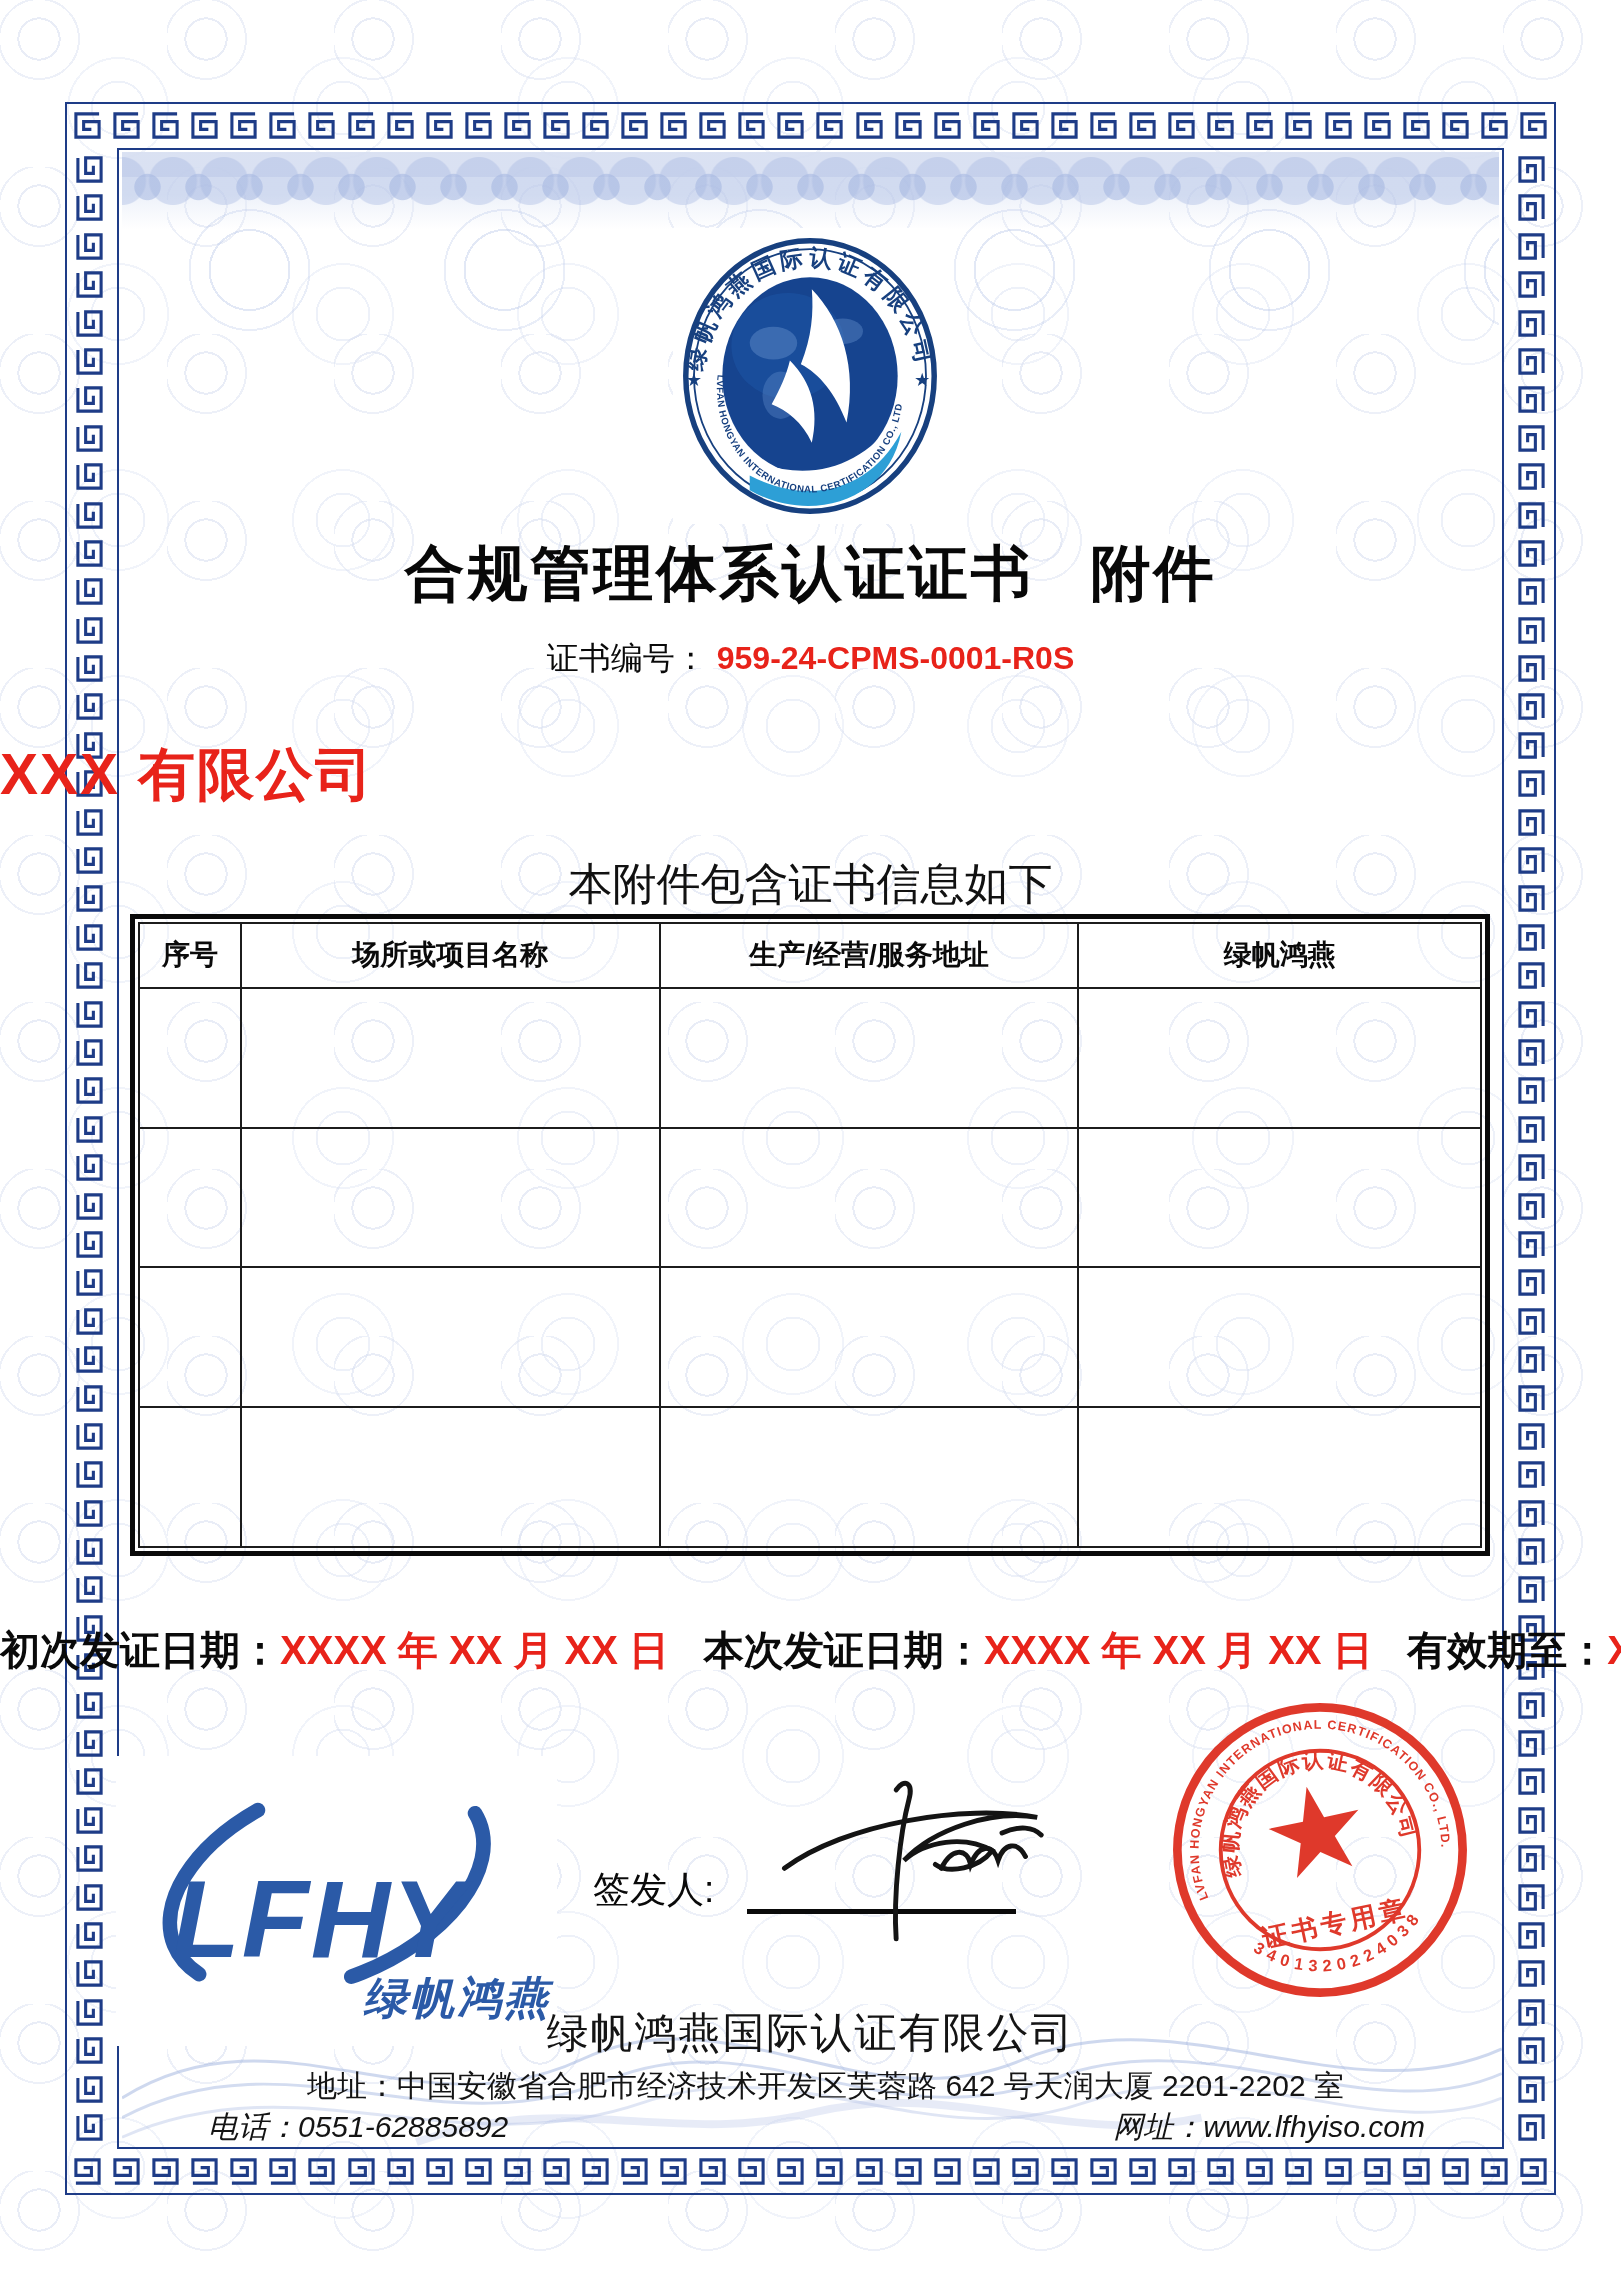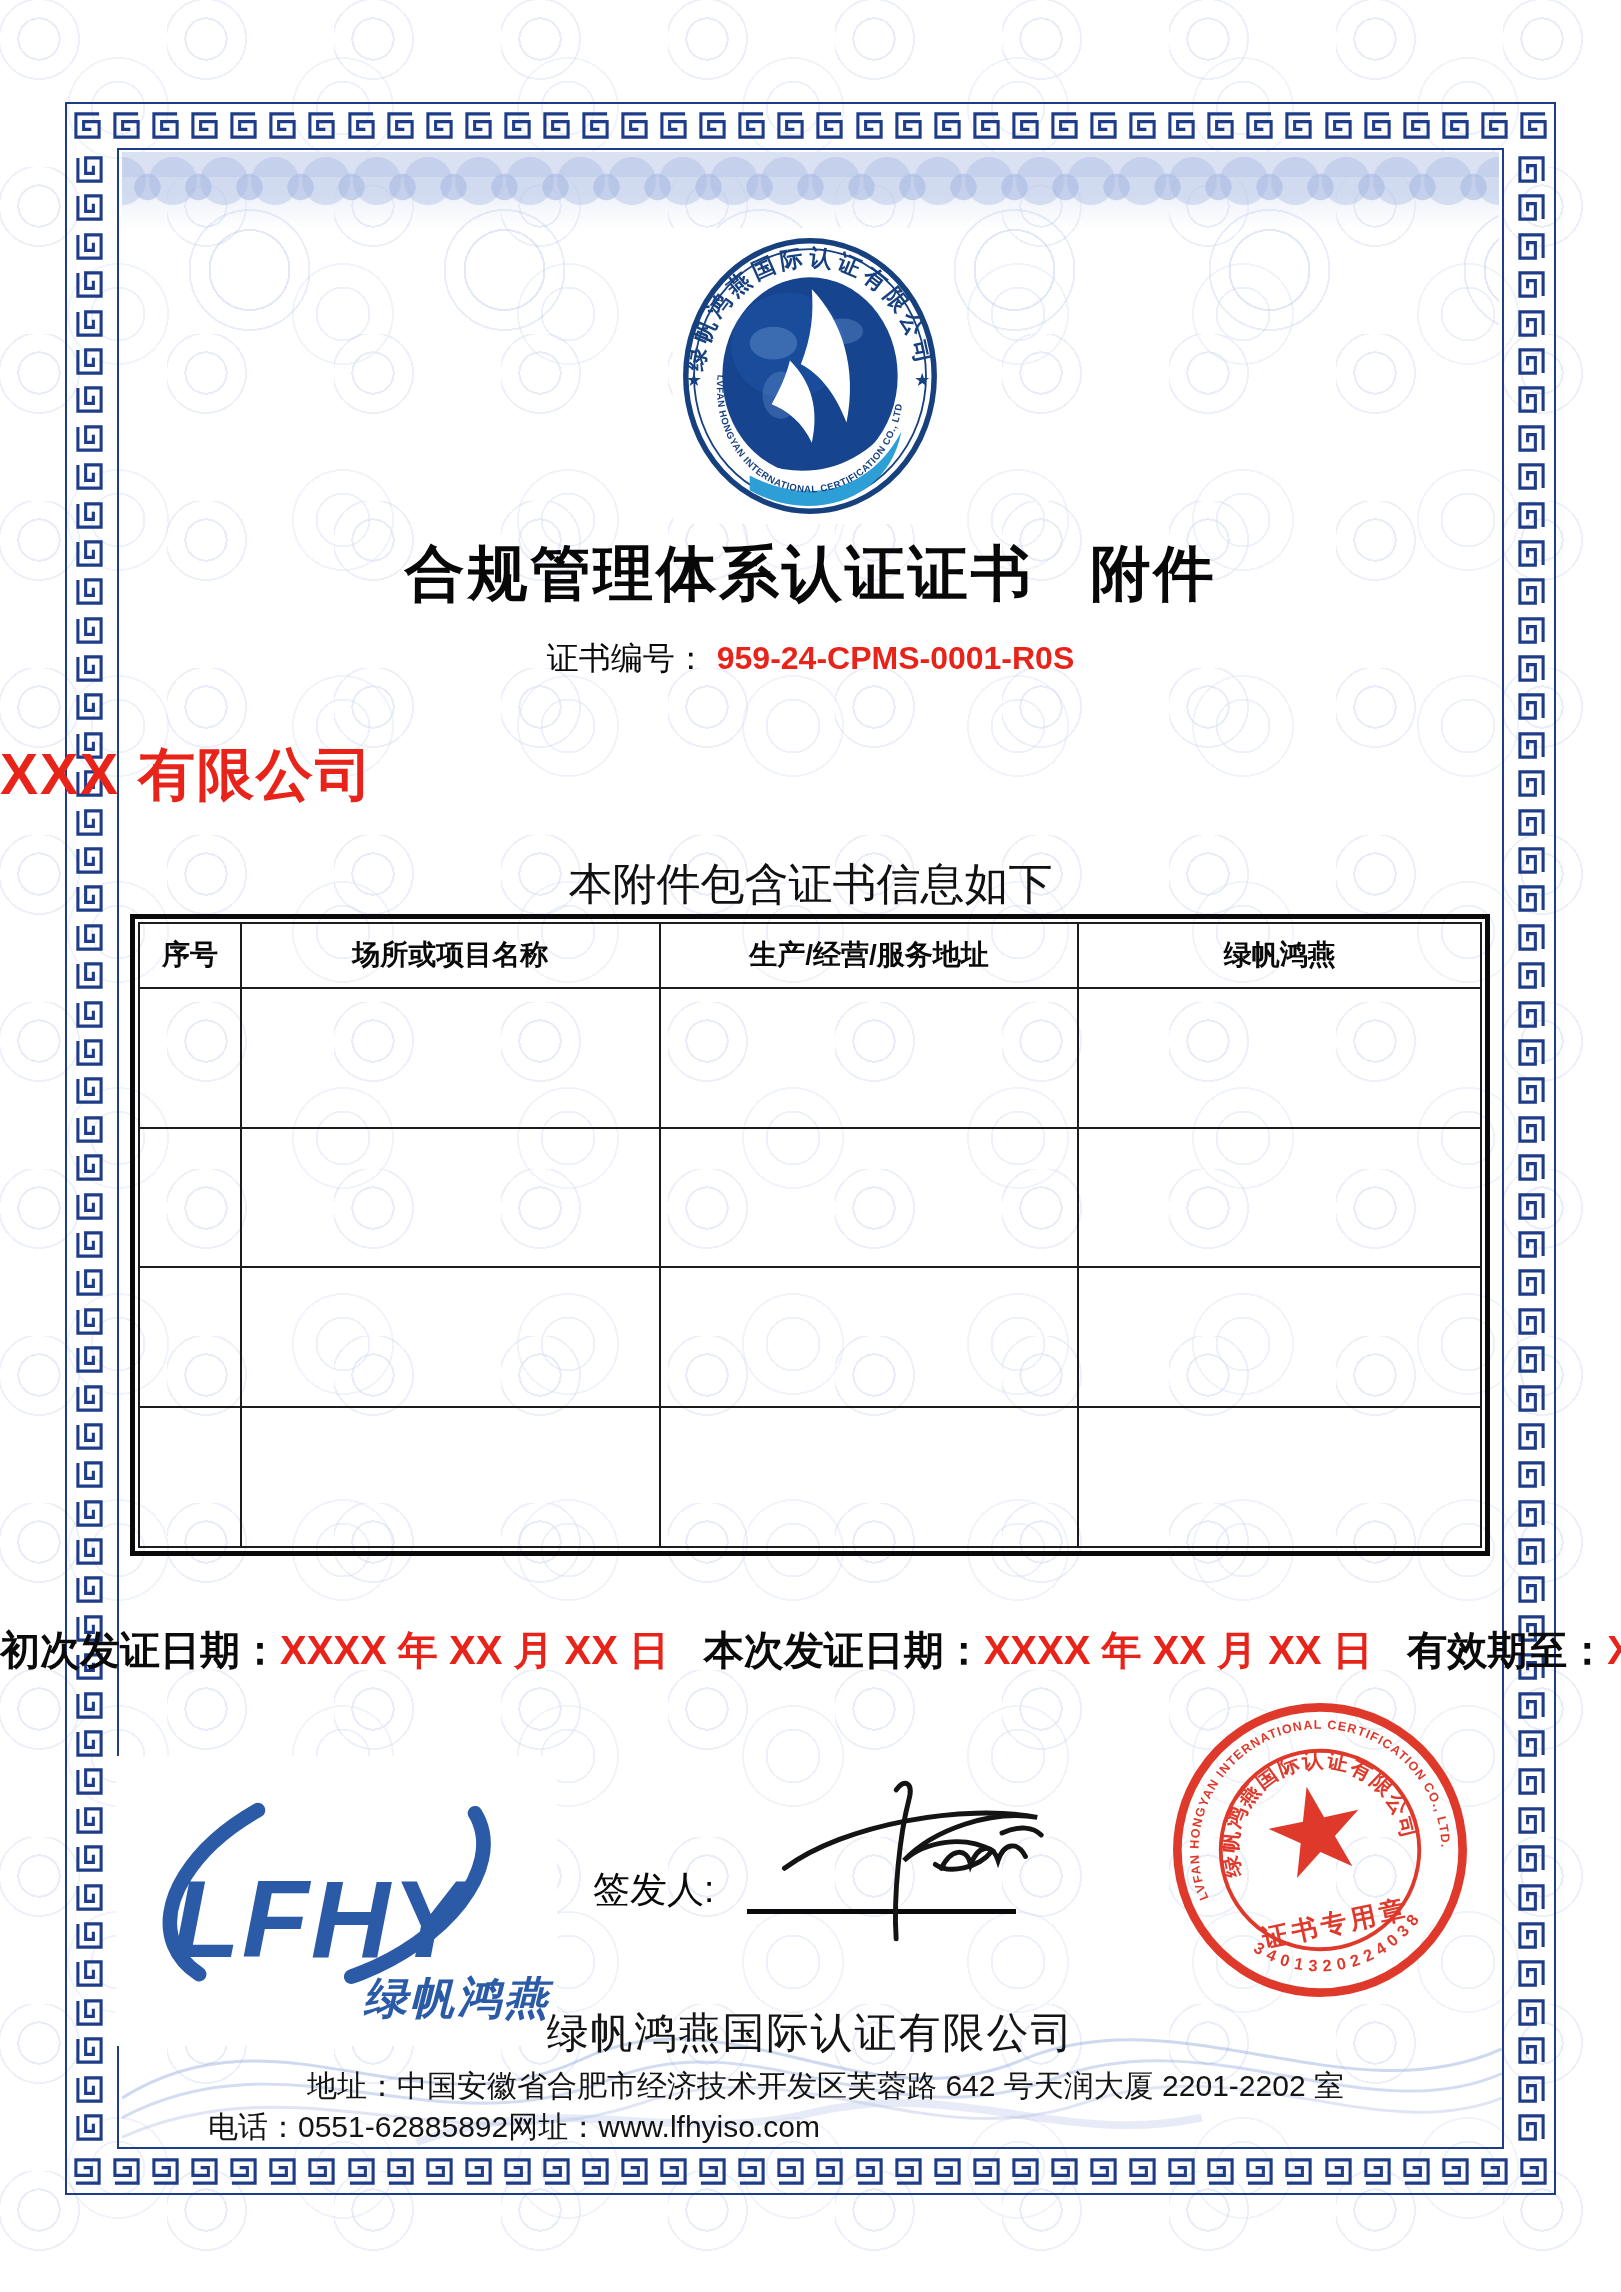--- a/index.html
+++ b/index.html
@@ -53,21 +53,21 @@
   .dates-row .val{color:#e8231a;margin-right:23.5px;}
   .dates-row .val:last-child{margin-right:0;}
   
   .lfhy-box{position:absolute;left:116px;top:1756px;width:441px;height:290px;background:#fff;}
   .signer-label{position:absolute;left:593px;top:1865px;font-size:37px;color:#0a0a0a;}
   .sign-underline{position:absolute;left:747px;top:1909px;width:269px;height:4.9px;background:#0a0a0a;}
   .signature-box{position:absolute;left:757px;top:1776px;width:294px;height:167px;}
   .stamp-box{position:absolute;left:1161px;top:1691px;width:318px;height:318px;}
   .footer-company{position:absolute;left:0;top:2005px;width:100%;text-align:center;font-size:42px;color:#141414;letter-spacing:2px;}
   .footer-address{position:absolute;left:15px;top:2066px;width:100%;text-align:center;font-size:30px;color:#141414;}
-  .footer-contacts{position:absolute;left:208px;right:216px;top:2107px;display:flex;font-size:30px;color:#141414;}
+  .footer-contacts{position:absolute;left:208px;right:196px;top:2107px;display:flex;justify-content:space-between;font-size:30px;color:#141414;font-style:italic;}
   .b{font-weight:500;}
 </style>
 </head>
 <body>
 
 <div class="page">
 
   <div class="lace-top"></div>
   <svg class="waves-bottom" viewBox="0 0 1406 215" preserveAspectRatio="none">
     <path d="M0,160 C160,60 300,200 470,120 C620,50 760,190 920,120 C1080,55 1250,180 1406,110" fill="none" stroke="#9db1dd" stroke-width="3" opacity="0.5"></path>

